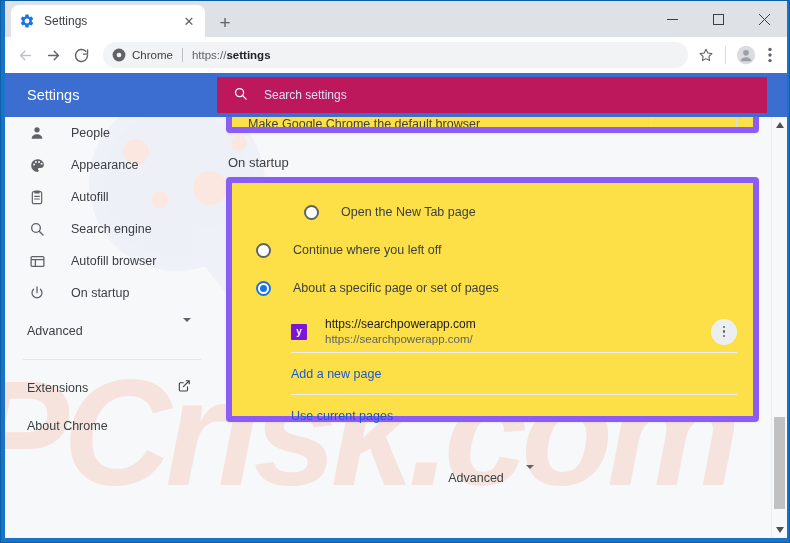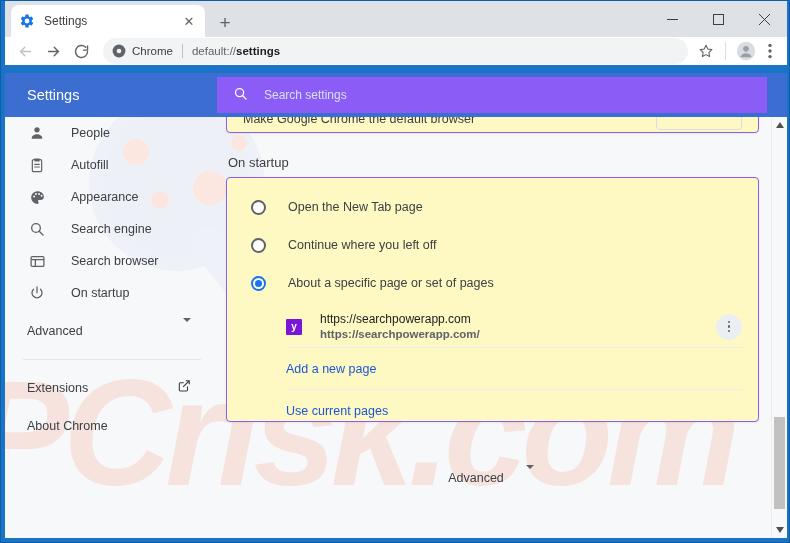--- a/index.html
+++ b/index.html
@@ -53,21 +53,21 @@
     color: #5f6368; font-size: 19px; font-weight: 300; line-height: 1;
   }
 
   
   .wincontrols { position: absolute; right: 0; top: 0; height: 36px; display: flex; }
   .wc { width: 46px; height: 36px; display: flex; align-items: center; justify-content: center; }
   .wc svg { display: block; }
 
   
   #toolbar {
-    position: absolute; left: 0; top: 36px; width: 782px; height: 28px;
+    position: absolute; left: 0; top: 36px; width: 782px; height: 36px;
     background: #ffffff;
     display: flex; align-items: center;
     padding: 0 6px;
   }
   .navbtn {
     width: 28px; height: 28px; flex: 0 0 28px;
     display: flex; align-items: center; justify-content: center;
   }
   .omnibox {
     flex: 1 1 auto; height: 26px;
@@ -100,21 +100,21 @@
     position: absolute; left: 0; top: 72px; width: 782px; height: 44px;
     background: #3b6ed0;
     display: flex; align-items: center;
   }
   .settings-title {
     font-size: 14.5px; color: #ffffff;
     margin-left: 22px; width: 190px;
   }
   .searchbox {
     width: 550px; height: 36px;
-    background: #8b5cf6;
+    background: #be185d;
     display: flex; align-items: center;
     padding-left: 16px;
   }
   .search-ph { font-size: 12px; color: #d8e1f5; margin-left: 16px; }
 
   
   #page {
     position: absolute; left: 0; top: 116px; width: 782px; bottom: 0;
     background: #f7f8fa;
     overflow: hidden;
@@ -163,22 +163,22 @@
   .nav-adv .nav-label { flex: 1 1 auto; }
   .nav-divider { height: 1px; background: #e4e6e9; margin: 12px 10px 12px 18px; }
 
   
   #main {
     position: absolute; left: 206px; top: 0; right: 16px; bottom: 0;
     z-index: 2;
   }
   .card {
     position: absolute;
-    background: #fef9c3;
-    border: 1px solid #8b5cf6;
+    background: #fde047;
+    border: 6px solid #8b5cf6;
     border-radius: 4px;
     box-shadow: 0 1px 2px rgba(60,64,67,0.08);
   }
   
   #card-default {
     left: 15px; top: -14px; right: 12px; height: 30px;
     overflow: hidden;
   }
   .defrow {
     display: flex; align-items: center; height: 30px;
@@ -336,21 +336,21 @@
         <span class="omni-chip">
           <span class="chip-icon">
             <svg width="14" height="14" viewBox="0 0 24 24">
                 <circle cx="12" cy="12" r="11" fill="#5f6368"></circle>
                 <circle cx="12" cy="12" r="4" fill="#f1f3f4"></circle>
               </svg>
           </span>
           <span class="chip-label">Chrome</span>
         </span>
         <span class="chip-sep"></span>
-        <span class="omni-url"><span>default://</span><b>settings</b></span>
+        <span class="omni-url"><span>https://</span><b>settings</b></span>
       </div>
 
       <div class="star">
         <svg width="16" height="16" viewBox="0 0 24 24" fill="none" stroke="#5f6368" stroke-width="1.6" stroke-linejoin="round">
             <path d="M12 3.5l2.7 5.6 6.1.85-4.45 4.3 1.07 6.1L12 17.45 6.58 20.35l1.07-6.1L3.2 9.95l6.1-.85z"></path>
           </svg>
       </div>
       <div class="tb-sep"></div>
       <div class="avatar-btn">
         <svg width="20" height="20" viewBox="0 0 24 24">
@@ -399,56 +399,56 @@
             <svg width="16" height="16" viewBox="0 0 24 24" fill="#5f6368">
                 <circle cx="12" cy="7.2" r="4"></circle>
                 <path d="M4 20.5c0-4.4 3.6-6.8 8-6.8s8 2.4 8 6.8z"></path>
               </svg>
           </span>
           <span class="nav-label">People</span>
         </div>
 
         <div class="nav-item">
           <span class="nav-ico">
+            <svg width="17" height="17" viewBox="0 0 24 24" fill="#5f6368">
+                <path d="M12 3a9 9 0 000 18c.9 0 1.6-.7 1.6-1.6 0-.4-.2-.8-.5-1.1-.3-.3-.4-.6-.4-1 0-.9.7-1.6 1.6-1.6H16a5 5 0 005-5c0-4.2-4-7.7-9-7.7zm-4.8 9a1.4 1.4 0 110-2.8 1.4 1.4 0 010 2.8zm2.6-3.6a1.4 1.4 0 110-2.8 1.4 1.4 0 010 2.8zm4.4 0a1.4 1.4 0 110-2.8 1.4 1.4 0 010 2.8zm3.6 2.6a1.4 1.4 0 110-2.8 1.4 1.4 0 010 2.8z"></path>
+              </svg>
+          </span>
+          <span class="nav-label">Appearance</span>
+        </div>
+
+        <div class="nav-item">
+          <span class="nav-ico">
             <svg width="16" height="16" viewBox="0 0 24 24" fill="none" stroke="#5f6368" stroke-width="1.8">
                 <rect x="5" y="4" width="14" height="18" rx="2"></rect>
                 <path d="M9 3h6v3H9z" fill="#5f6368"></path>
                 <path d="M8.5 11h7M8.5 15h7" stroke-linecap="round"></path>
               </svg>
           </span>
           <span class="nav-label">Autofill</span>
-        </div>
-
-        <div class="nav-item">
-          <span class="nav-ico">
-            <svg width="17" height="17" viewBox="0 0 24 24" fill="#5f6368">
-                <path d="M12 3a9 9 0 000 18c.9 0 1.6-.7 1.6-1.6 0-.4-.2-.8-.5-1.1-.3-.3-.4-.6-.4-1 0-.9.7-1.6 1.6-1.6H16a5 5 0 005-5c0-4.2-4-7.7-9-7.7zm-4.8 9a1.4 1.4 0 110-2.8 1.4 1.4 0 010 2.8zm2.6-3.6a1.4 1.4 0 110-2.8 1.4 1.4 0 010 2.8zm4.4 0a1.4 1.4 0 110-2.8 1.4 1.4 0 010 2.8zm3.6 2.6a1.4 1.4 0 110-2.8 1.4 1.4 0 010 2.8z"></path>
-              </svg>
-          </span>
-          <span class="nav-label">Appearance</span>
         </div>
 
         <div class="nav-item">
           <span class="nav-ico">
             <svg width="16" height="16" viewBox="0 0 24 24" fill="none" stroke="#5f6368" stroke-width="2" stroke-linecap="round">
                 <circle cx="10.5" cy="10.5" r="6.5"></circle>
                 <path d="M15.3 15.3L21 21"></path>
               </svg>
           </span>
           <span class="nav-label">Search engine</span>
         </div>
 
         <div class="nav-item">
           <span class="nav-ico">
             <svg width="17" height="17" viewBox="0 0 24 24" fill="none" stroke="#5f6368" stroke-width="1.8">
                 <rect x="3" y="5" width="18" height="14" rx="1.5"></rect>
                 <path d="M3 9.5h18M9 9.5V19"></path>
               </svg>
           </span>
-          <span class="nav-label">Search browser</span>
+          <span class="nav-label">Autofill browser</span>
         </div>
 
         <div class="nav-item">
           <span class="nav-ico">
             <svg width="16" height="16" viewBox="0 0 24 24" fill="none" stroke="#5f6368" stroke-width="1.9" stroke-linecap="round">
                 <path d="M12 3v8.5"></path>
                 <path d="M6.8 6.3a7.5 7.5 0 1010.4 0"></path>
               </svg>
           </span>
           <span class="nav-label">On startup</span>
@@ -482,42 +482,42 @@
           <div class="defrow">
             <span class="dlabel">Make Google Chrome the default browser</span>
             <span class="dbtn"></span>
           </div>
         </div>
 
         <div class="section-heading">On startup</div>
 
         <div class="card" id="card-startup">
 
-          <div class="radio-row" style="margin-top:10px;">
+          <div class="radio-row" style="margin-top:10px;margin-left:48px;">
             <span class="radio"></span>
             <span class="radio-label">Open the New Tab page</span>
           </div>
 
           <div class="radio-row">
             <span class="radio"></span>
             <span class="radio-label">Continue where you left off</span>
           </div>
 
           <div class="radio-row">
             <span class="radio sel"></span>
             <span class="radio-label">About a specific page or set of pages</span>
           </div>
 
           <div class="site-row">
             <span class="site-fav">
               <span>y</span>
             </span>
             <span class="site-text">
               <span class="site-title" style="display:block;">https://searchpowerapp.com</span>
-              <span class="site-url" style="display:block;font-weight:bold;">https://searchpowerapp.com/</span>
+              <span class="site-url" style="display:block;">https://searchpowerapp.com/</span>
             </span>
             <span class="dots-btn">
                 <i></i>
                 <i></i>
                 <i></i>
               </span>
           </div>
 
           <div class="link-row bordered">
             <span class="link-txt">Add a new page</span>

